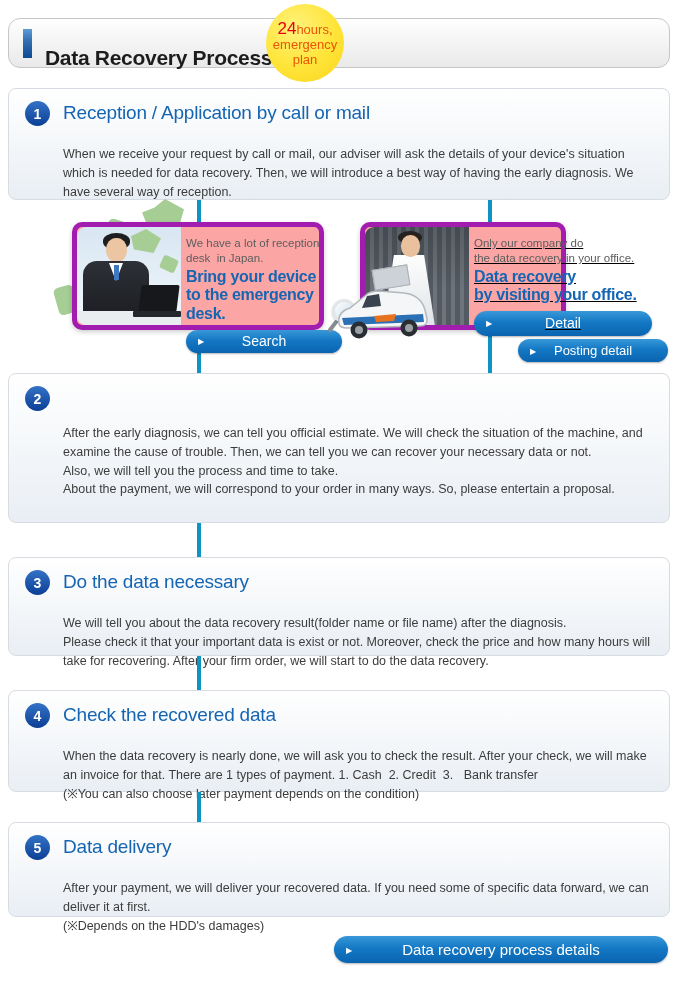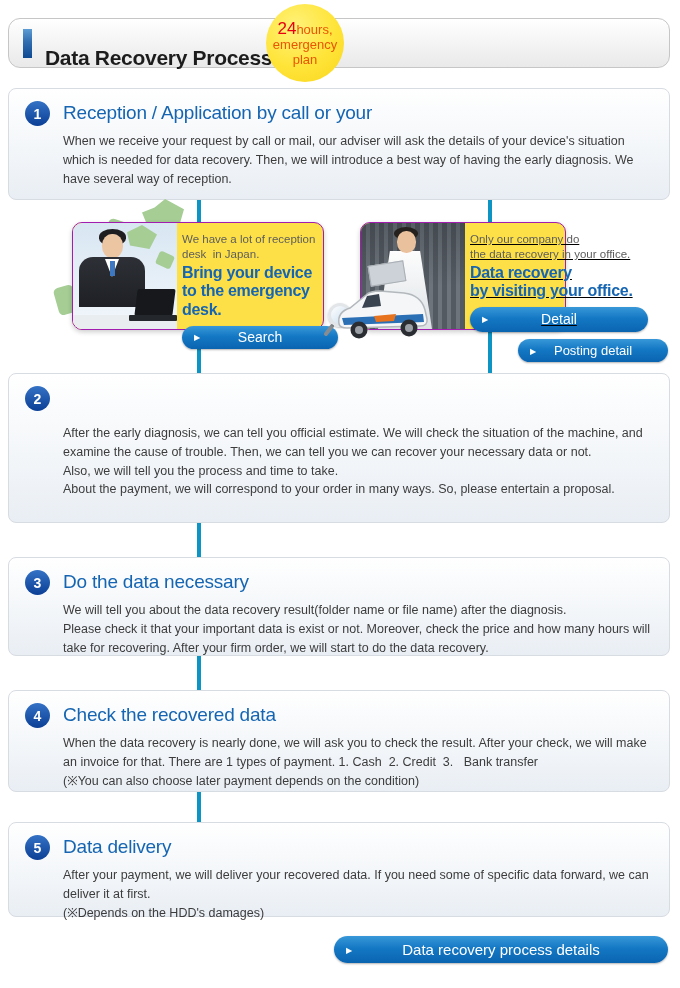--- a/index.html
+++ b/index.html
@@ -35,31 +35,31 @@
   #panel-2{top:373px;height:150px;}
   #panel-3{top:557px;height:99px;}
   #panel-4{top:690px;height:102px;}
   #panel-5{top:822px;height:95px;}
   .panel-head{display:flex;align-items:flex-start;gap:13px;padding:11px 16px 3px 16px;}
   .step-badge{flex-shrink:0;width:25px;height:25px;border-radius:50%;margin-top:1px;
     background:linear-gradient(#3472c5,#0b3f95);color:#fff;font-size:14px;font-weight:bold;
     display:flex;align-items:center;justify-content:center;}
   .step-title{margin:0;font-weight:400;font-size:19px;color:#1565b2;line-height:1.26;padding-top:1px;letter-spacing:-0.2px;}
   .step-title span{display:block;}
-  .panel-body{margin:3px 18px 0 54px;font-size:12.5px;color:#3c3c3c;line-height:1.5;white-space:pre-wrap;}
+  .panel-body{margin:16px 18px 0 54px;font-size:12.5px;color:#3c3c3c;line-height:1.5;white-space:pre-wrap;}
   .panel-emphasis{margin:3px 18px 0 54px;font-size:13px;color:#1c1c1c;font-weight:bold;white-space:pre-wrap;}
 
   
   .map-piece{position:absolute;background:#a5cd94;z-index:2;}
   #mp1{left:142px;top:199px;width:42px;height:34px;clip-path:polygon(55% 0,100% 30%,85% 95%,20% 100%,0 40%,30% 25%);}
   #mp2{left:106px;top:221px;width:26px;height:22px;border-radius:5px;transform:rotate(18deg);}
   #mp3{left:56px;top:286px;width:20px;height:28px;border-radius:5px;transform:rotate(-16deg);}
 
   
-  .card{position:absolute;top:222px;height:108px;background:#fde047;border:1px solid #a21caf;
+  .card{position:absolute;top:222px;height:108px;background:#fca5a5;border:5px solid #a21caf;
     border-radius:10px;box-shadow:0 2px 5px rgba(0,0,0,.2);display:flex;z-index:3;}
   #card-reception{left:72px;width:252px;}
   #card-visit{left:360px;width:206px;text-decoration:underline;}
   .photo{width:104px;flex-shrink:0;border-radius:9px 0 0 9px;overflow:hidden;position:relative;}
   .card-text{position:relative;flex:1;padding:9px 8px 6px 5px;}
   .card-note{margin:0;font-size:11.5px;color:#5d5d5d;line-height:1.3;white-space:pre-wrap;}
   .card-headline{margin:2px 0 0;font-size:16px;font-weight:bold;color:#1565b2;line-height:1.16;
     letter-spacing:-0.3px;white-space:pre-wrap;}
 
   
@@ -123,21 +123,21 @@
 
   <div class="connector" id="c-l"></div>
   <div class="connector" id="c-r"></div>
   <div class="connector" id="c-23"></div>
   <div class="connector" id="c-34"></div>
   <div class="connector" id="c-45"></div>
 
   <section class="panel" id="panel-1">
     <div class="panel-head">
       <span class="step-badge">1</span>
-      <h2 class="step-title">Reception / Application by call or your</h2>
+      <h2 class="step-title">Reception / Application by call or mail</h2>
     </div>
     <p class="panel-body">When we receive your request by call or mail, our adviser will ask the details of your device's situation which is needed for data recovery. Then, we will introduce a best way of having the early diagnosis. We have several way of reception.</p>
   </section>
 
   <div class="map-piece" id="mp1"></div>
   <div class="map-piece" id="mp2"></div>
   <div class="map-piece" id="mp3"></div>
 
   <div class="card" id="card-reception">
     <div class="photo photo-reception">

